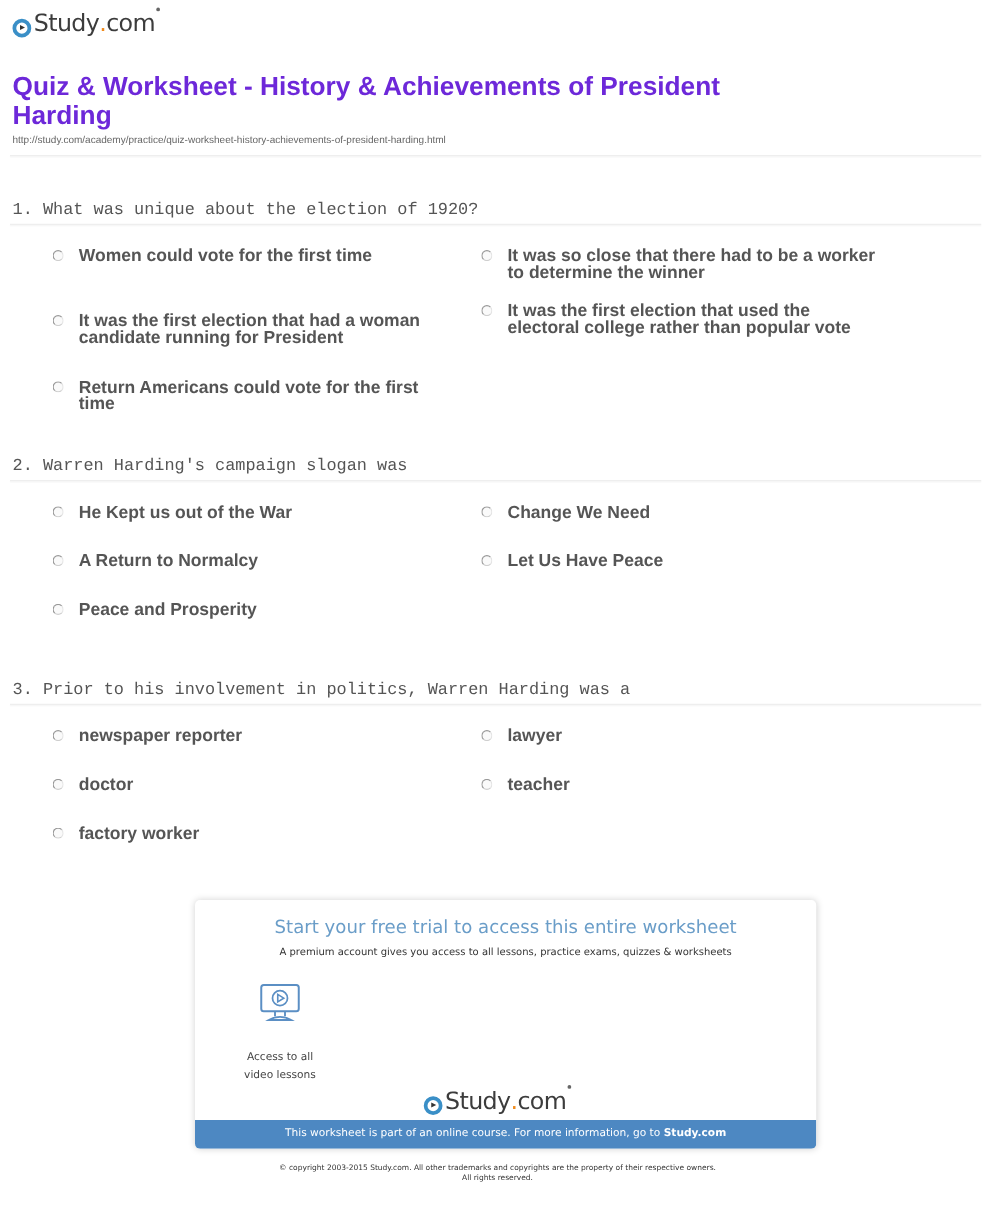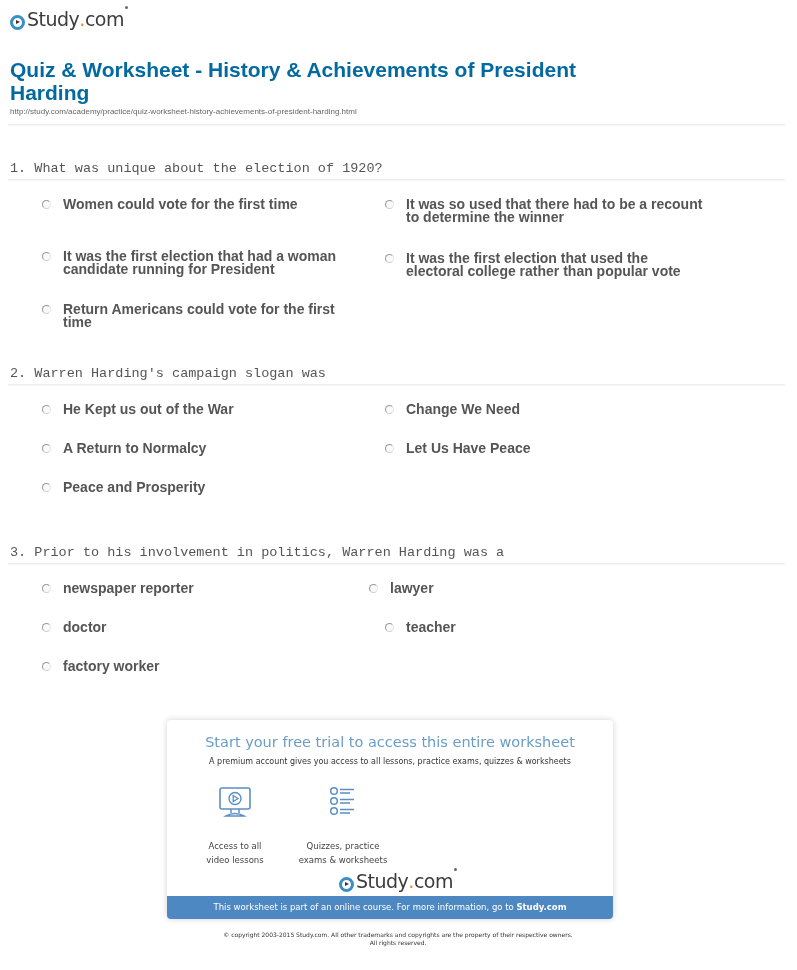--- a/index.html
+++ b/index.html
@@ -54,21 +54,21 @@
     .page-title {
       position: absolute;
       left: 10px;
       top: 58px;
       width: 600px;
       margin: 0;
       font-family: "Liberation Sans", sans-serif;
       font-weight: bold;
       font-size: 21px;
       line-height: 23px;
-      color: #0369a1;
+      color: #6d28d9;
     }
     .page-url {
       position: absolute;
       left: 10px;
       top: 107px;
       font-size: 8px;
       color: #666;
       font-family: "Liberation Sans", sans-serif;
     }
     .divider {
@@ -111,23 +111,23 @@
       font-size: 14px;
       font-weight: bold;
       color: #555;
       line-height: 13px;
       font-family: "Liberation Sans", sans-serif;
     }
 
     
     .promo {
       position: absolute;
-      left: 167px;
+      left: 156px;
       top: 720px;
-      width: 446px;
+      width: 497px;
       height: 199px;
       background: #fff;
       border-radius: 4px;
       box-shadow: 0 0 6px rgba(0,0,0,0.18);
       overflow: hidden;
     }
     .promo-heading {
       position: absolute;
       left: 0; right: 0;
       top: 14px;
@@ -202,27 +202,27 @@
 
 <div class="question-title" style="top:161px">1. What was unique about the election of 1920?</div>
 <div class="divider" style="top:179px"></div>
 
 <div class="option" style="left:42px; top:198px">
   <span class="radio"></span>
   <span class="option-label">Women could vote for the first time</span>
 </div>
 <div class="option" style="left:385px; top:198px">
   <span class="radio"></span>
-  <span class="option-label">It was so used that there had to be a recount to determine the winner</span>
+  <span class="option-label">It was so close that there had to be a worker to determine the winner</span>
 </div>
 <div class="option" style="left:42px; top:250px">
   <span class="radio"></span>
   <span class="option-label">It was the first election that had a woman candidate running for President</span>
 </div>
-<div class="option" style="left:385px; top:252px">
+<div class="option" style="left:385px; top:242px">
   <span class="radio"></span>
   <span class="option-label">It was the first election that used the electoral college rather than popular vote</span>
 </div>
 <div class="option" style="left:42px; top:303px">
   <span class="radio"></span>
   <span class="option-label">Return Americans could vote for the first time</span>
 </div>
 
 <div class="question-title" style="top:366px">2. Warren Harding's campaign slogan was</div>
 <div class="divider" style="top:384px"></div>
@@ -248,21 +248,21 @@
   <span class="option-label">Peace and Prosperity</span>
 </div>
 
 <div class="question-title" style="top:545px">3. Prior to his involvement in politics, Warren Harding was a</div>
 <div class="divider" style="top:563px"></div>
 
 <div class="option" style="left:42px; top:582px">
   <span class="radio"></span>
   <span class="option-label">newspaper reporter</span>
 </div>
-<div class="option" style="left:369px; top:582px">
+<div class="option" style="left:385px; top:582px">
   <span class="radio"></span>
   <span class="option-label">lawyer</span>
 </div>
 <div class="option" style="left:42px; top:621px">
   <span class="radio"></span>
   <span class="option-label">doctor</span>
 </div>
 <div class="option" style="left:385px; top:621px">
   <span class="radio"></span>
   <span class="option-label">teacher</span>
@@ -281,30 +281,20 @@
       <rect x="3" y="4" width="30" height="21" rx="2" fill="none" stroke="#5b8fc4" stroke-width="1.6"></rect>
       <circle cx="18" cy="14.5" r="6" fill="none" stroke="#5b8fc4" stroke-width="1.4"></circle>
       <path d="M16.2 11.5 L21 14.5 L16.2 17.5 Z" fill="none" stroke="#5b8fc4" stroke-width="1.3"></path>
       <path d="M14 25 L14 29 M22 25 L22 29" stroke="#5b8fc4" stroke-width="1.5"></path>
       <path d="M9 32 Q18 27 27 32 Z" fill="none" stroke="#5b8fc4" stroke-width="1.5"></path>
     </svg>
     <div class="feature-label">Access to all
 video lessons</div>
   </div>
 
-  <div class="feature" style="left:121px">
-    <svg width="36" height="36" viewBox="0 0 36 36">
-      <circle cx="9" cy="7" r="3.3" fill="none" stroke="#5b8fc4" stroke-width="1.5"></circle>
-      <circle cx="9" cy="17" r="3.3" fill="none" stroke="#5b8fc4" stroke-width="1.5"></circle>
-      <circle cx="9" cy="27" r="3.3" fill="none" stroke="#5b8fc4" stroke-width="1.5"></circle>
-      <path d="M15 5.5 H29 M15 9 H25 M15 15.5 H29 M15 19 H25 M15 25.5 H29 M15 29 H25" stroke="#5b8fc4" stroke-width="1.6"></path>
-    </svg>
-    <div class="feature-label">Quizzes, practice
-exams &amp; worksheets</div>
-  </div>
 
 
 
   <div class="promo-bar">
     <span>This worksheet is part of an online course. For more information, go to </span><b>Study.com</b>
   </div>
 </div>
 
 <div class="logo logo-promo">
   <span class="play"></span>

